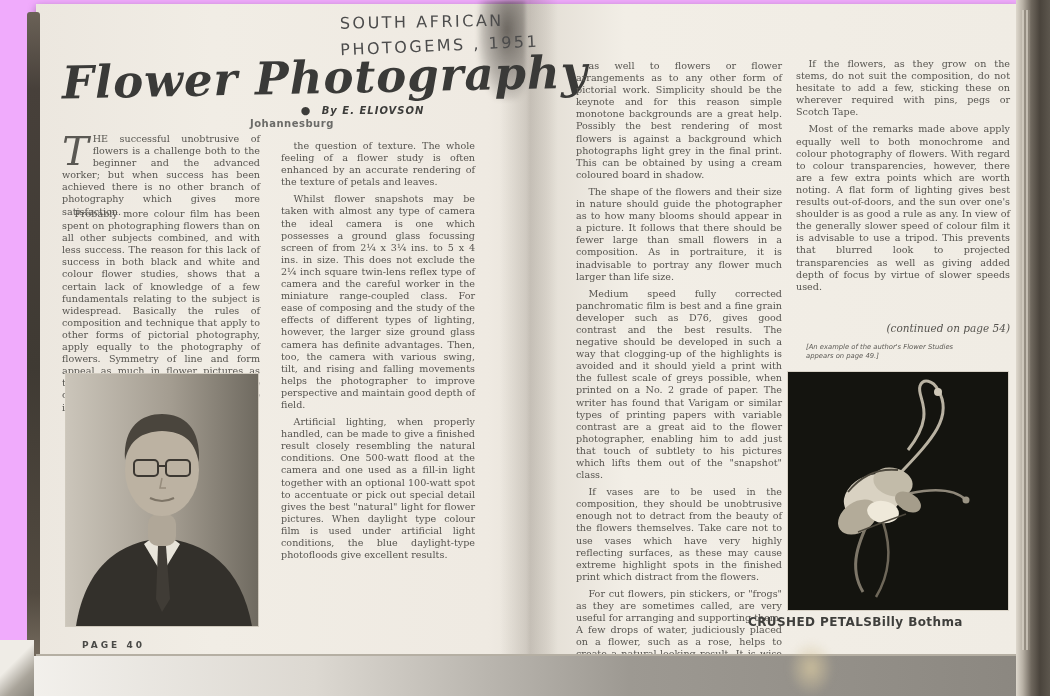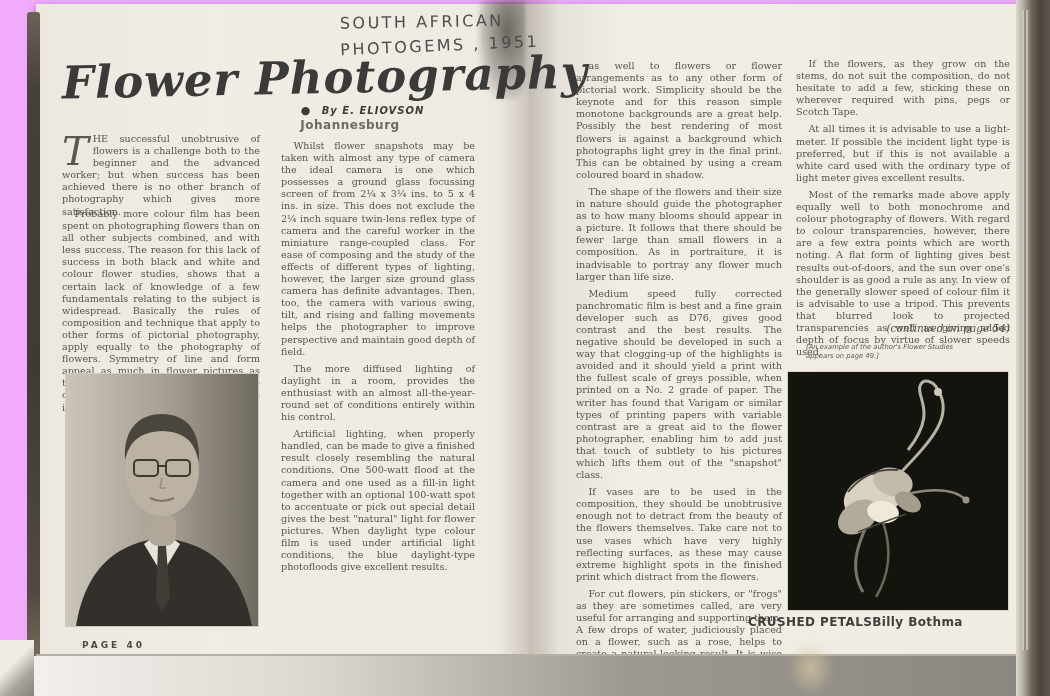--- a/index.html
+++ b/index.html
@@ -34,22 +34,22 @@
           transform:rotate(-1deg);line-height:24px;white-space:nowrap;}
   .handwrite .hw2{display:inline-block;transform:rotate(-1.5deg);}
   
   .title{position:absolute;left:62px;top:52px;width:430px;color:#3a3a38;
          font-family:"DejaVu Serif",serif;font-style:italic;font-weight:bold;
          font-size:45px;transform:rotate(-1.2deg);letter-spacing:1px;white-space:nowrap;}
   .byline{position:absolute;left:250px;top:104px;width:225px;text-align:center;
           font-family:"DejaVu Sans",sans-serif;font-size:10px;font-weight:bold;
           font-style:italic;color:#3c3c3a;letter-spacing:1px;}
   .byline .bullet{font-style:normal;font-size:11px;margin-right:6px;}
-  .byline-city{position:absolute;left:250px;top:118px;width:200px;text-align:center;
-          font-family:"DejaVu Sans",sans-serif;font-size:12px;font-weight:bold;
+  .byline-city{position:absolute;left:250px;top:118px;width:200px;text-align:left;
+          font-family:"DejaVu Sans",sans-serif;font-size:10px;font-weight:bold;
           color:#6b6b68;letter-spacing:.5px;}
   
   .col{position:absolute;color:#56544f;font-size:9.6px;line-height:12.1px;
        text-align:justify;}
   .col p{margin:0 0 5px 0;text-indent:1.3em;}
   .col p:first-child{text-indent:1.3em;}
   .lead-para{position:absolute;color:#56544f;font-size:9.6px;line-height:12.1px;
        text-align:justify;}
   .lead-para .dropcap{float:left;font-size:40px;line-height:32px;font-style:italic;
        font-family:"DejaVu Serif",serif;color:#5a5853;padding:2px 4px 0 0;}
@@ -136,36 +136,35 @@
       <rect x="68" y="86" width="24" height="16" rx="4" fill="none" stroke="#3c3832" stroke-width="2"></rect>
       <rect x="100" y="86" width="24" height="16" rx="4" fill="none" stroke="#3c3832" stroke-width="2"></rect>
       <line x1="92" y1="92" x2="100" y2="92" stroke="#3c3832" stroke-width="2"></line>
 
       <path d="M84 124 Q96 130 108 124" stroke="#7d7466" stroke-width="2" fill="none"></path>
       <path d="M96 104 L94 114 L100 114" stroke="#968c7c" stroke-width="1.5" fill="none"></path>
     </svg>
   </div>
 
   <div class="col c-left2">
+      <p>the question of texture. The whole feeling of a flower study is often enhanced by an accurate rendering of the texture of petals and leaves.</p>
       <p>Whilst flower snapshots may be taken with almost any type of camera the ideal camera is one which possesses a ground glass focussing screen of from 2¼ x 3¼ ins. to 5 x 4 ins. in size. This does not exclude the 2¼ inch square twin-lens reflex type of camera and the careful worker in the miniature range-coupled class. For ease of composing and the study of the effects of different types of lighting, however, the larger size ground glass camera has definite advantages. Then, too, the camera with various swing, tilt, and rising and falling movements helps the photographer to improve perspective and maintain good depth of field.</p>
-      <p>The more diffused lighting of daylight in a room, provides the enthusiast with an almost all-the-year-round set of conditions entirely within his control.</p>
       <p>Artificial lighting, when properly handled, can be made to give a finished result closely resembling the natural conditions. One 500-watt flood at the camera and one used as a fill-in light together with an optional 100-watt spot to accentuate or pick out special detail gives the best "natural" light for flower pictures. When daylight type colour film is used under artificial light conditions, the blue daylight-type photofloods give excellent results.</p>
     </div>
 
   <div class="col c-right1">
       <p>as well to flowers or flower arrangements as to any other form of pictorial work. Simplicity should be the keynote and for this reason simple monotone backgrounds are a great help. Possibly the best rendering of most flowers is against a background which photographs light grey in the final print. This can be obtained by using a cream coloured board in shadow.</p>
       <p>The shape of the flowers and their size in nature should guide the photographer as to how many blooms should appear in a picture. It follows that there should be fewer large than small flowers in a composition. As in portraiture, it is inadvisable to portray any flower much larger than life size.</p>
       <p>Medium speed fully corrected panchromatic film is best and a fine grain developer such as D76, gives good contrast and the best results. The negative should be developed in such a way that clogging-up of the highlights is avoided and it should yield a print with the fullest scale of greys possible, when printed on a No. 2 grade of paper. The writer has found that Varigam or similar types of printing papers with variable contrast are a great aid to the flower photographer, enabling him to add just that touch of subtlety to his pictures which lifts them out of the "snapshot" class.</p>
       <p>If vases are to be used in the composition, they should be unobtrusive enough not to detract from the beauty of the flowers themselves. Take care not to use vases which have very highly reflecting surfaces, as these may cause extreme highlight spots in the finished print which distract from the flowers.</p>
       <p>For cut flowers, pin stickers, or "frogs" as they are sometimes called, are very useful for arranging and supporting them. A few drops of water, judiciously placed on a flower, such as a rose, helps to create a natural-looking result. It is wise to remember that certain flowers wilt easily after having been picked, especially under the heat of large photo-floods.</p>
     </div>
 
   <div class="col c-right2">
       <p>If the flowers, as they grow on the stems, do not suit the composition, do not hesitate to add a few, sticking these on wherever required with pins, pegs or Scotch Tape.</p>
-      <p>At all times it is advisable to use a light-meter. If possible the incident light type is preferred, but if this is not available a white card used with the ordinary type of light meter gives excellent results.</p>
       <p>Most of the remarks made above apply equally well to both monochrome and colour photography of flowers. With regard to colour transparencies, however, there are a few extra points which are worth noting. A flat form of lighting gives best results out-of-doors, and the sun over one's shoulder is as good a rule as any. In view of the generally slower speed of colour film it is advisable to use a tripod. This prevents that blurred look to projected transparencies as well as giving added depth of focus by virtue of slower speeds used.</p>
     </div>
 
   <div class="continued">(continued on page 54)</div>
   <div class="example-note">
     <span>[An example of the author's Flower Studies</span><br>
     <span>appears on page 49.]</span>
   </div>
 
   <div class="flowerphoto">

